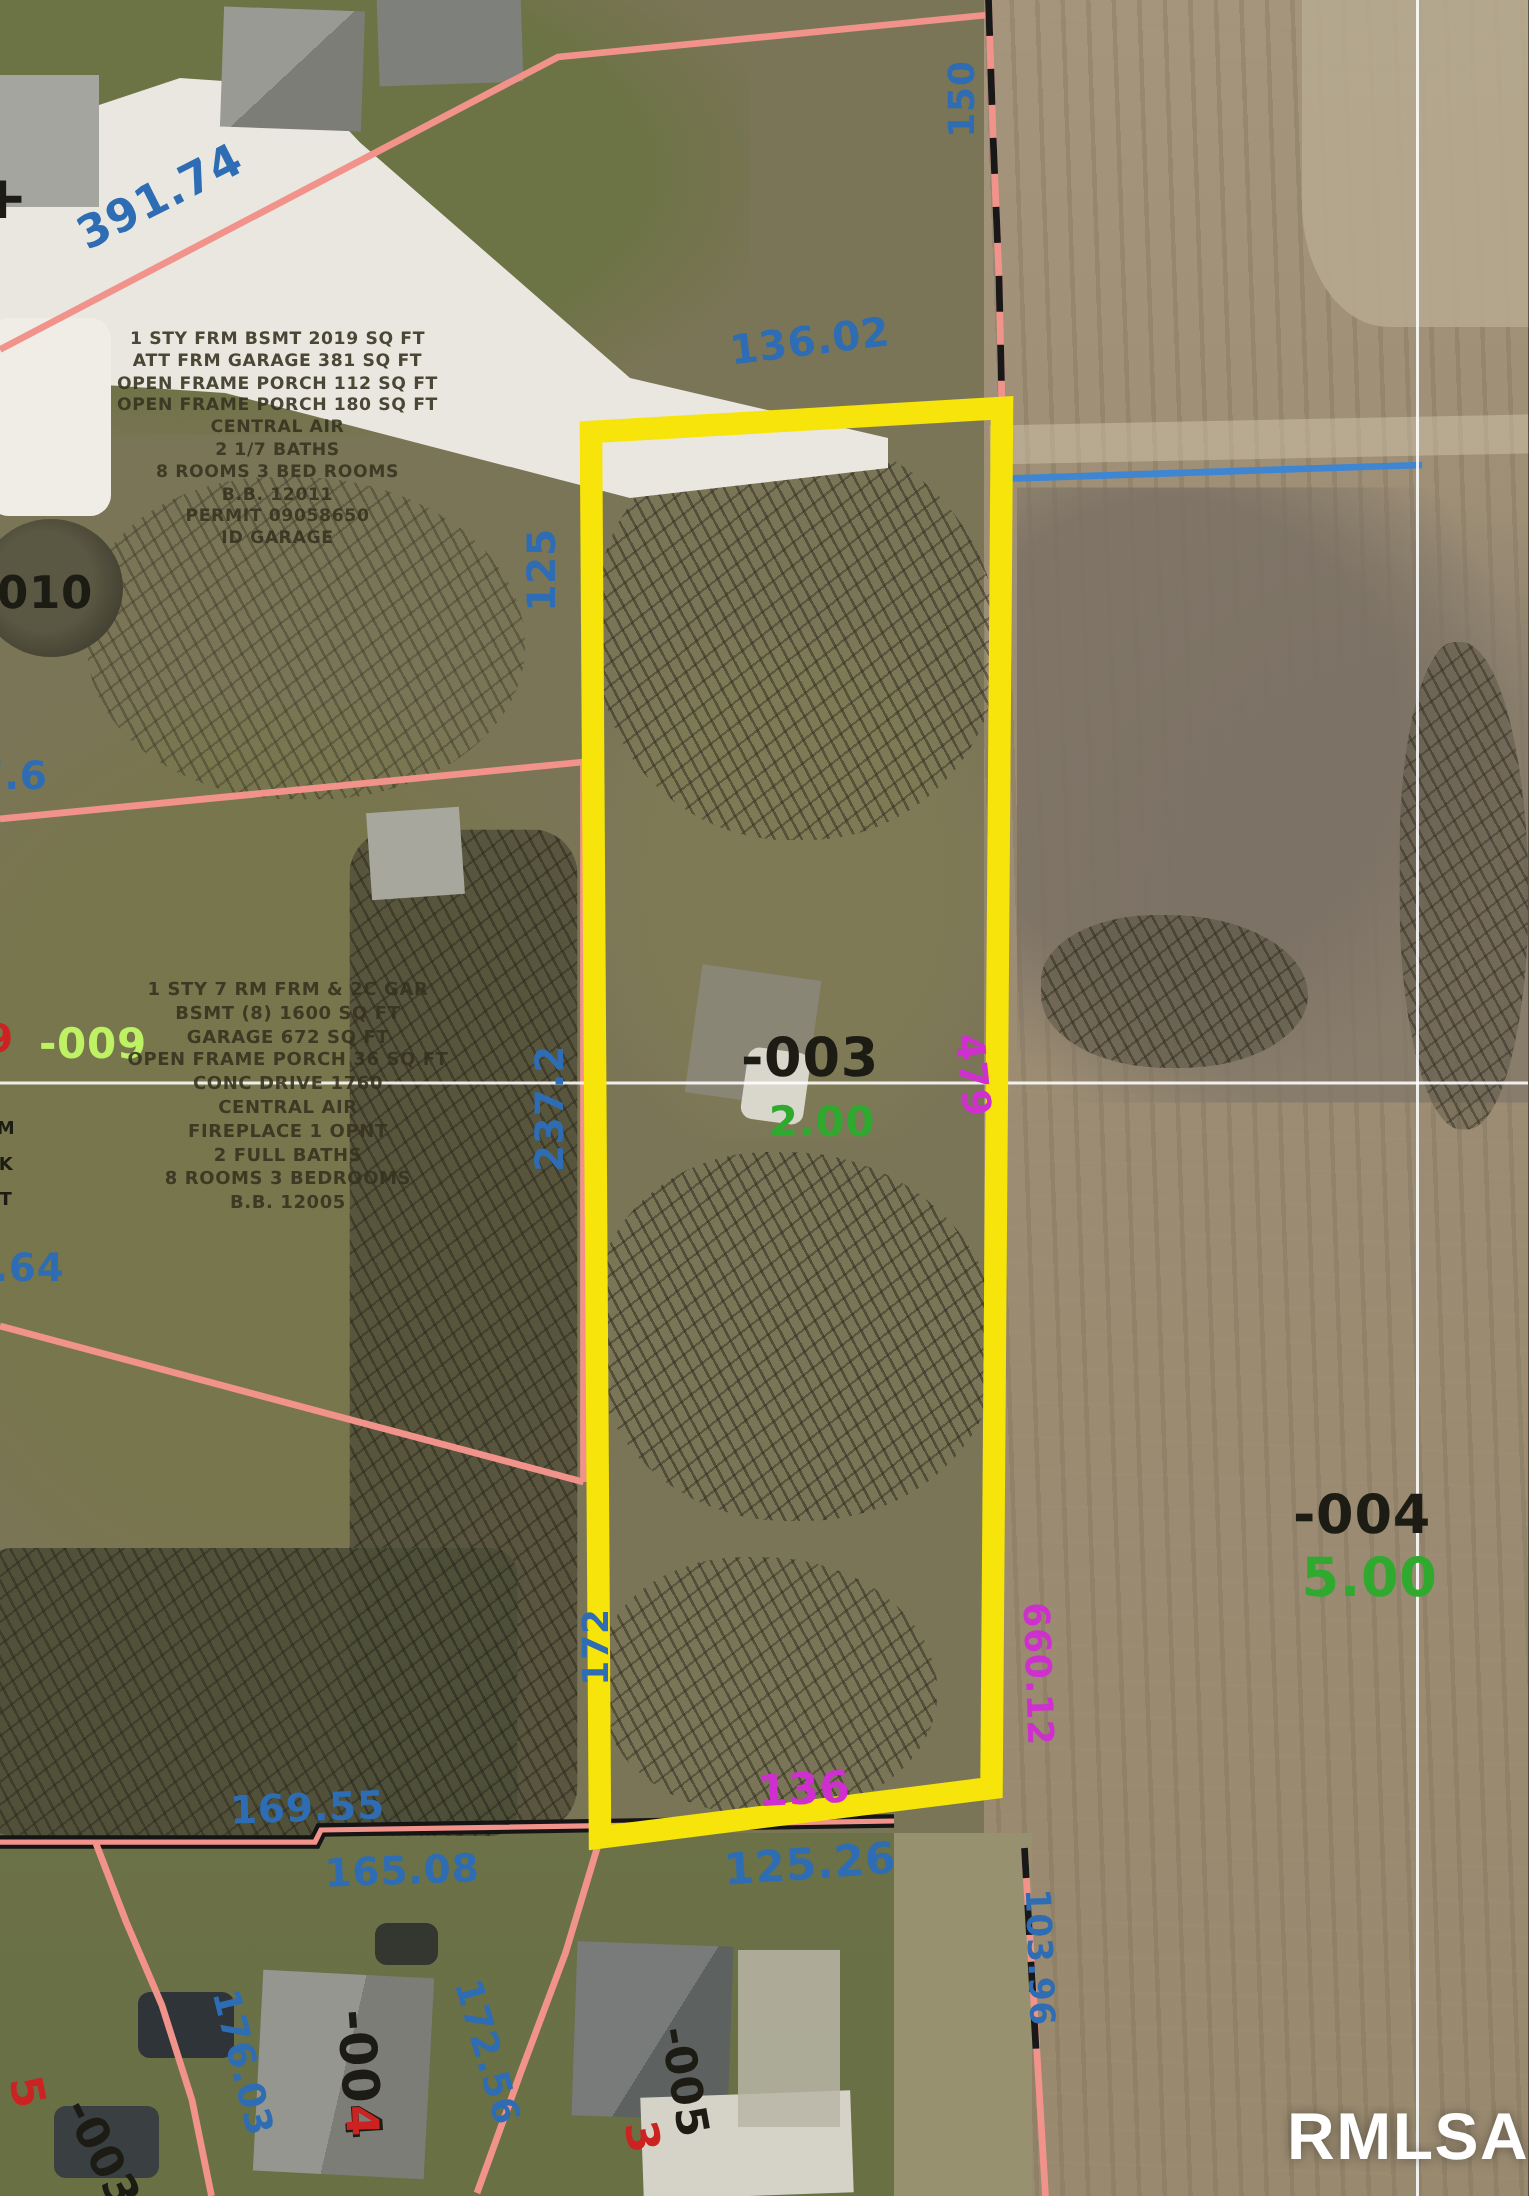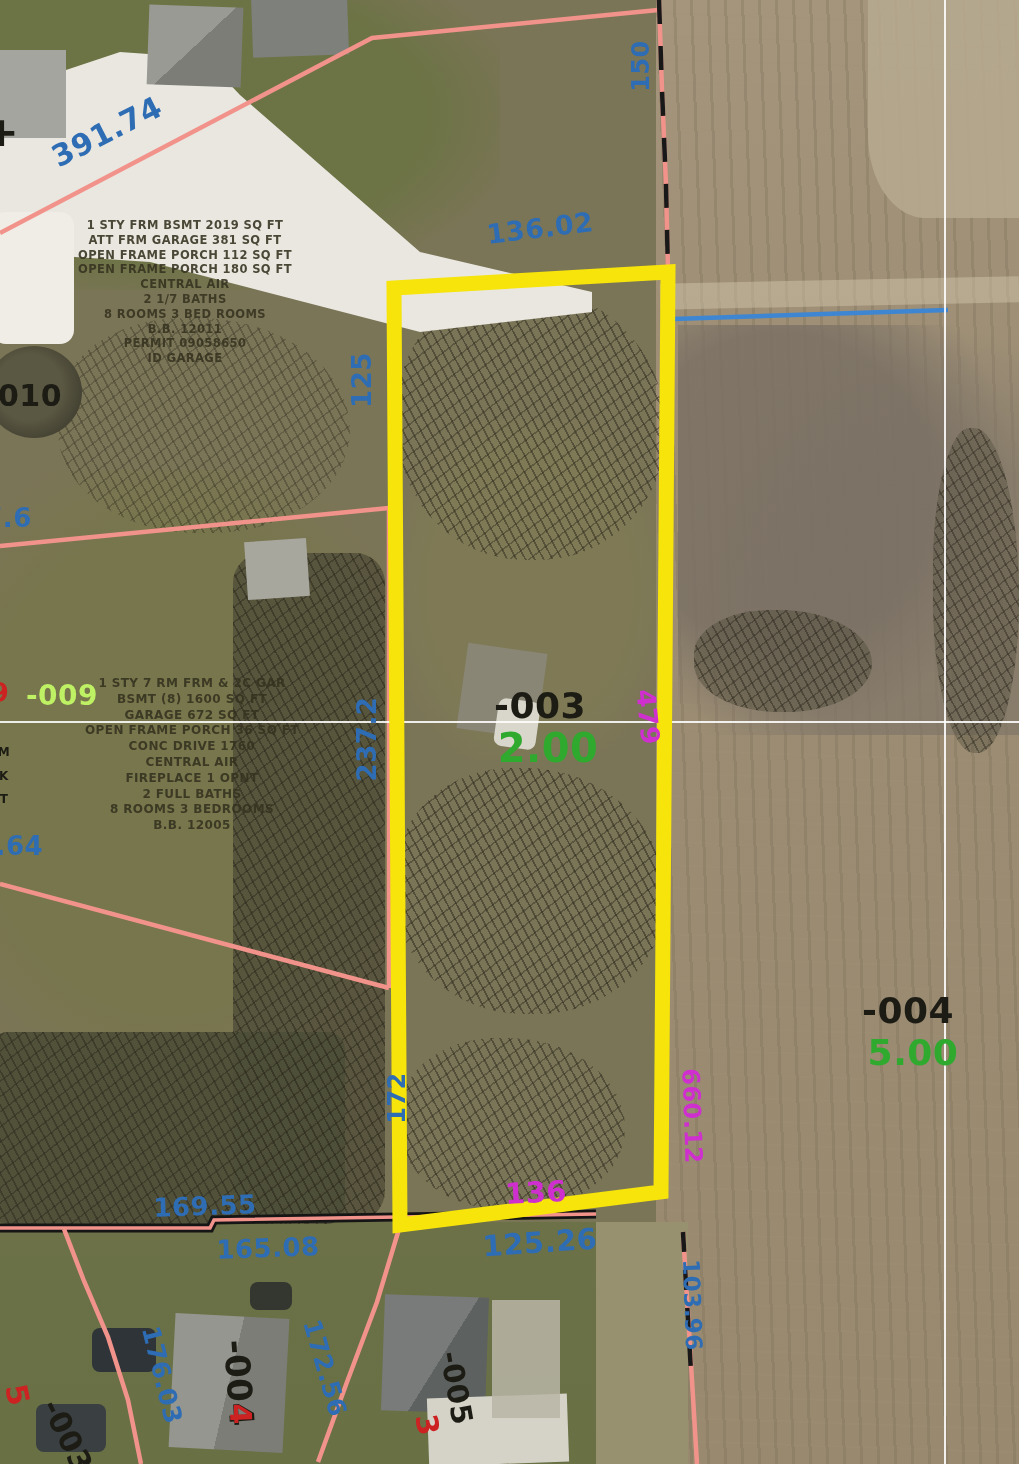--- a/index.html
+++ b/index.html
@@ -163,48 +163,49 @@
       <span class="map-label" style="left: 62px; top: 696px; font-size: 28px; color: #bef264; transform: translate(-50%, -50%) rotate(0deg);">-009</span>
       <span class="map-label" style="left: 540px; top: 706px; font-size: 36px; color: rgb(28, 28, 20); transform: translate(-50%, -50%) rotate(0deg);">-003</span>
       <span class="map-label" style="left: 908px; top: 1011px; font-size: 36px; color: rgb(28, 28, 20); transform: translate(-50%, -50%) rotate(0deg);">-004</span>
       <span class="map-label" style="left: 239px; top: 1383px; font-size: 34px; color: rgb(28, 28, 20); transform: translate(-50%, -50%) rotate(86deg);">-004</span>
       <span class="map-label" style="left: 456px; top: 1388px; font-size: 29px; color: rgb(28, 28, 20); transform: translate(-50%, -50%) rotate(80deg);">-005</span>
       <span class="map-label" style="left: 67px; top: 1436px; font-size: 30px; color: rgb(28, 28, 20); transform: translate(-50%, -50%) rotate(64deg);">-003</span>
       <span class="map-label" style="left: 2px; top: 132px; font-size: 40px; color: rgb(28, 28, 20); transform: translate(-50%, -50%) rotate(0deg);">+</span>
       <span class="map-label" style="left: 4px; top: 752px; font-size: 12px; color: rgb(28, 28, 20); transform: translate(-50%, -50%) rotate(0deg);">M</span>
       <span class="map-label" style="left: 4px; top: 776px; font-size: 12px; color: rgb(28, 28, 20); transform: translate(-50%, -50%) rotate(0deg);">K</span>
       <span class="map-label" style="left: 4px; top: 799px; font-size: 12px; color: rgb(28, 28, 20); transform: translate(-50%, -50%) rotate(0deg);">T</span>
-      <span class="map-label" style="left: 548px; top: 748px; font-size: 40px; color: rgb(47, 170, 47); transform: translate(-50%, -50%) rotate(0deg);">2.00</span>
+      <span class="map-label" style="left: 548px; top: 748px; font-size: 28px; color: rgb(47, 170, 47); transform: translate(-50%, -50%) rotate(0deg);">2.00</span>
       <span class="map-label" style="left: 913px; top: 1053px; font-size: 36px; color: rgb(47, 170, 47); transform: translate(-50%, -50%) rotate(0deg);">5.00</span>
       <span class="map-label" style="left: 648px; top: 717px; font-size: 26px; color: rgb(207, 47, 207); transform: translate(-50%, -50%) rotate(84deg);">479</span>
       <span class="map-label" style="left: 692px; top: 1116px; font-size: 24px; color: rgb(207, 47, 207); transform: translate(-50%, -50%) rotate(88deg);">660.12</span>
       <span class="map-label" style="left: 536px; top: 1193px; font-size: 29px; color: rgb(207, 47, 207); transform: translate(-50%, -50%) rotate(-3deg);">136</span>
       <span class="map-label" style="left: 17px; top: 1395px; font-size: 30px; color: rgb(204, 34, 34); transform: translate(-50%, -50%) rotate(78deg);">5</span>
       <span class="map-label" style="left: 240px; top: 1414px; font-size: 30px; color: rgb(204, 34, 34); transform: translate(-50%, -50%) rotate(88deg);">4</span>
       <span class="map-label" style="left: 427px; top: 1425px; font-size: 30px; color: rgb(204, 34, 34); transform: translate(-50%, -50%) rotate(80deg);">3</span>
       <span class="map-label" style="left: 0px; top: 693px; font-size: 26px; color: rgb(204, 34, 34); transform: translate(-50%, -50%) rotate(0deg);">9</span>
       <div class="desc-block" style="left: 25px; top: 218px; width: 320px; font-size: 11.5px; line-height: 14.8px;">
         <div>1 STY FRM BSMT 2019 SQ FT</div>
         <div>ATT FRM GARAGE 381 SQ FT</div>
         <div>OPEN FRAME PORCH 112 SQ FT</div>
         <div>OPEN FRAME PORCH 180 SQ FT</div>
         <div>CENTRAL AIR</div>
         <div>2 1/7 BATHS</div>
         <div>8 ROOMS 3 BED ROOMS</div>
         <div>B.B. 12011</div>
         <div>PERMIT 09058650</div>
         <div>ID GARAGE</div>
       </div>
-      <div class="desc-block" style="left: 27px; top: 676px; width: 330px; font-size: 12px; line-height: 15.8px; text-align: center;">
+      <div class="desc-block" style="left: 27px; top: 652px; width: 330px; font-size: 12px; line-height: 15.8px; text-align: center;">
         <div>1 STY 7 RM FRM &amp; 2C GAR</div>
         <div>BSMT (8) 1600 SQ FT</div>
         <div>GARAGE 672 SQ FT</div>
         <div>OPEN FRAME PORCH 36 SQ FT</div>
         <div>CONC DRIVE 1760</div>
         <div>CENTRAL AIR</div>
         <div>FIREPLACE 1 OPNT</div>
         <div>2 FULL BATHS</div>
         <div>8 ROOMS 3 BEDROOMS</div>
         <div>B.B. 12005</div>
       </div>
     </div>
 
+  <div class="watermark">RMLSA</div>
 </div>
 
 </body></html>

